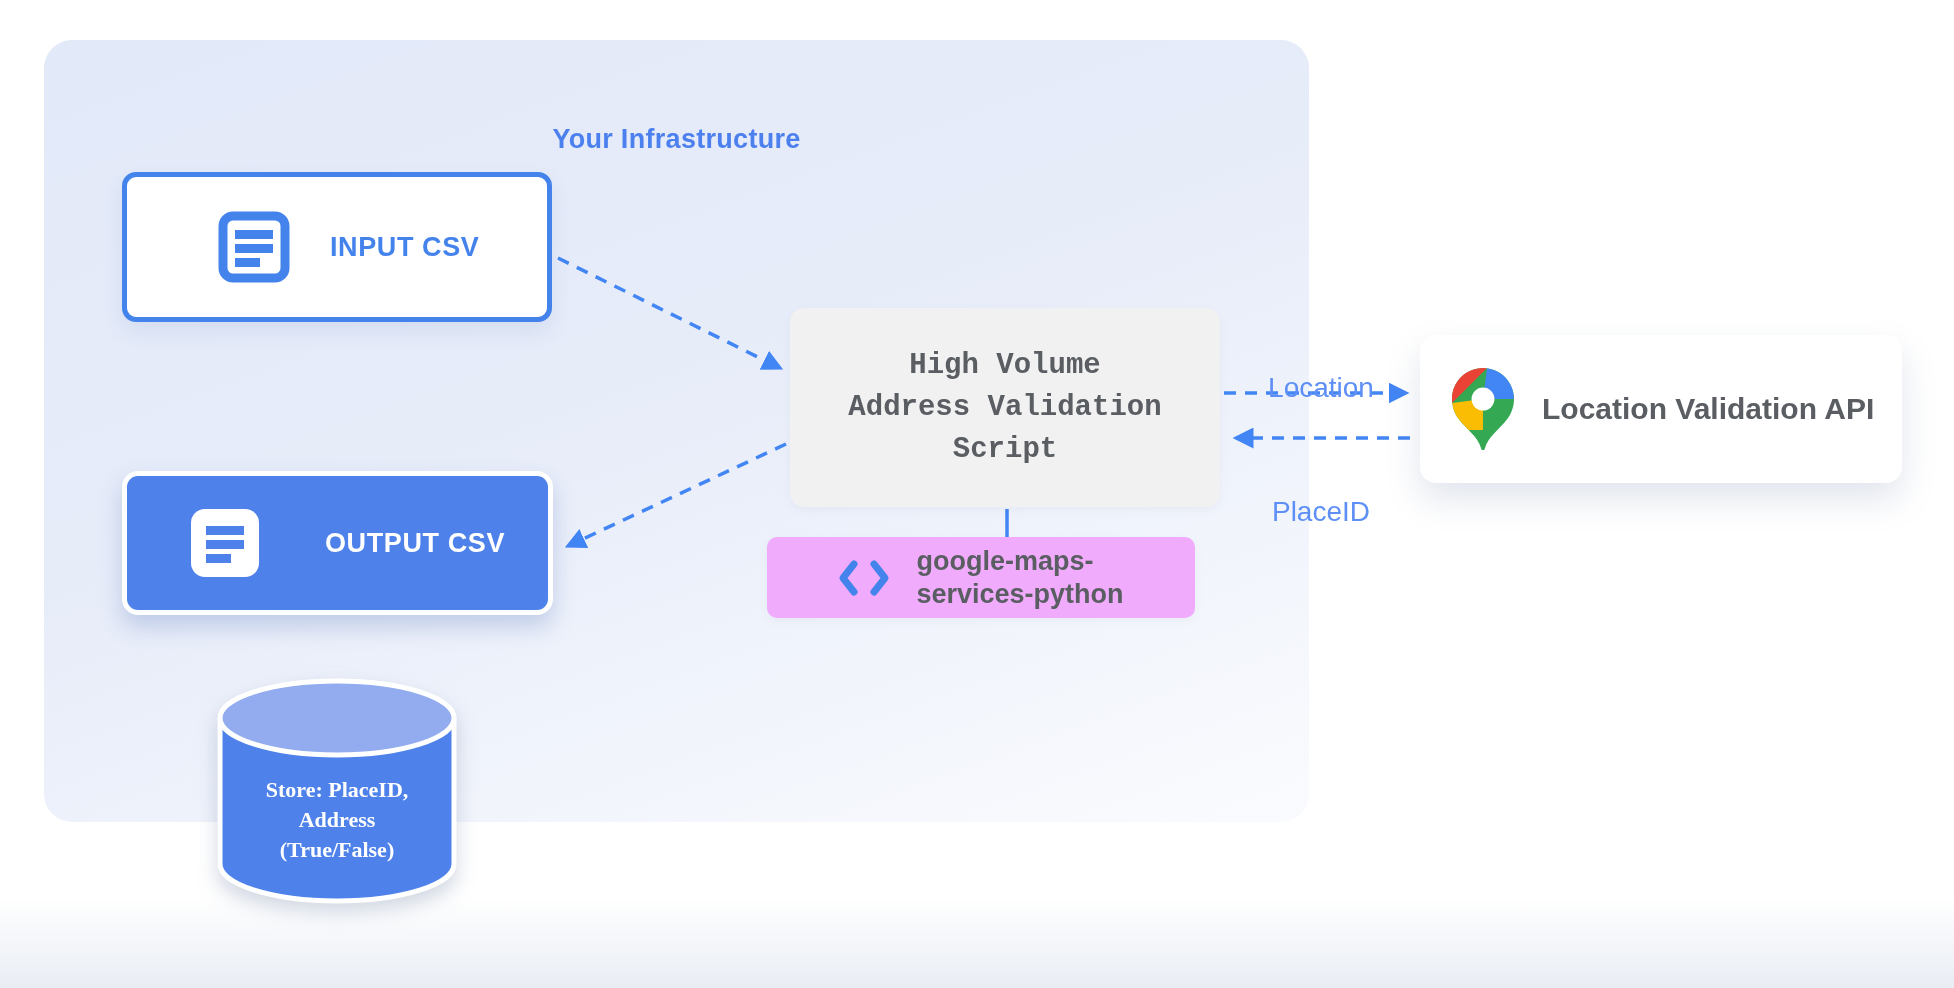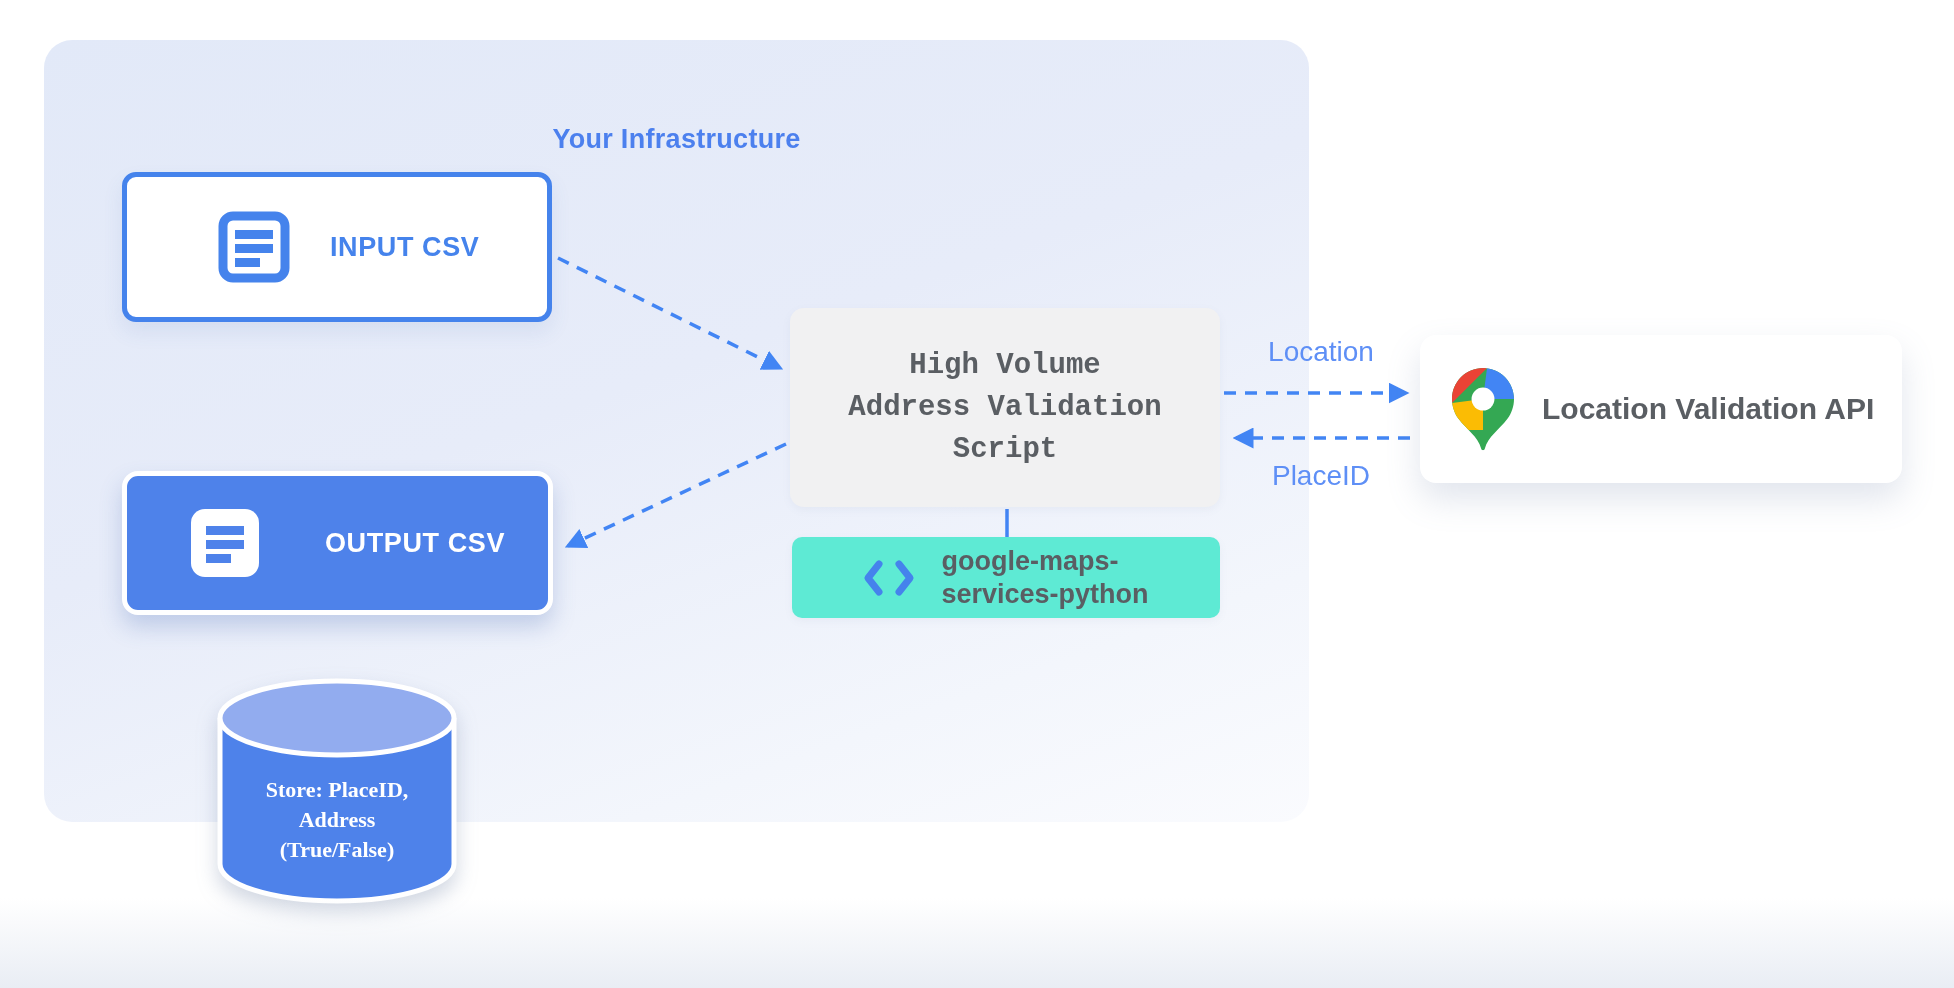--- a/index.html
+++ b/index.html
@@ -46,37 +46,37 @@
   .script-box {
     left:790px; top:308px; width:430px; height:199px;
     background:#F1F1F2; border-radius:14px;
     box-shadow:0 3px 8px rgba(120,130,150,0.07);
     flex-direction:column; justify-content:center;font-family:Liberation Mono, monospace;
   }
   .script-box .line {
     font-size:29px; font-weight:bold; color:#5A5E63; line-height:42px; text-align:center;
   }
   .lib-box {
-    left:792px; top:537px; width:428px; height:81px;
-    background:#5eead4; border-radius:10px;
+    left:767px; top:537px; width:428px; height:81px;
+    background:#f0abfc; border-radius:10px;
     box-shadow:0 3px 8px rgba(120,130,150,0.07);
     justify-content:center; gap:26px;
   }
   .lib-box .lines { text-align:left; }
   .lib-box .line { font-size:27px; font-weight:bold; color:#5A5E63; line-height:33px; }
   .api-box {
     left:1420px; top:335px; width:482px; height:148px;
     background:#ffffff; border-radius:16px;
     box-shadow:0 16px 34px rgba(104,126,163,0.20);
     padding-left:32px; gap:28px;
   }
   .api-box .label { font-size:30px; font-weight:bold; color:#5A5E63; }
   .edge-label {
     position:absolute; width:190px; text-align:center;
-    font-size:28px; color:#5E8FF6;
+    font-size:28px; color:#5E8FF6;margin-top:36px;
   }
   .label-location { left:1226px; top:336px; }
   .label-placeid  { left:1226px; top:460px; }
   .cylinder-wrap { position:absolute; left:208px; top:669px; width:258px; height:248px;font-family:Liberation Serif, serif; }
   .cylinder-wrap svg { filter:drop-shadow(0 10px 10px rgba(90,110,150,0.28)); }
   .cylinder-text {
     position:absolute; left:0; top:106px; width:258px; text-align:center;
     font-size:22px; font-weight:bold; color:#ffffff; line-height:30px;
   }
   .arrows { position:absolute; inset:0; pointer-events:none; }

